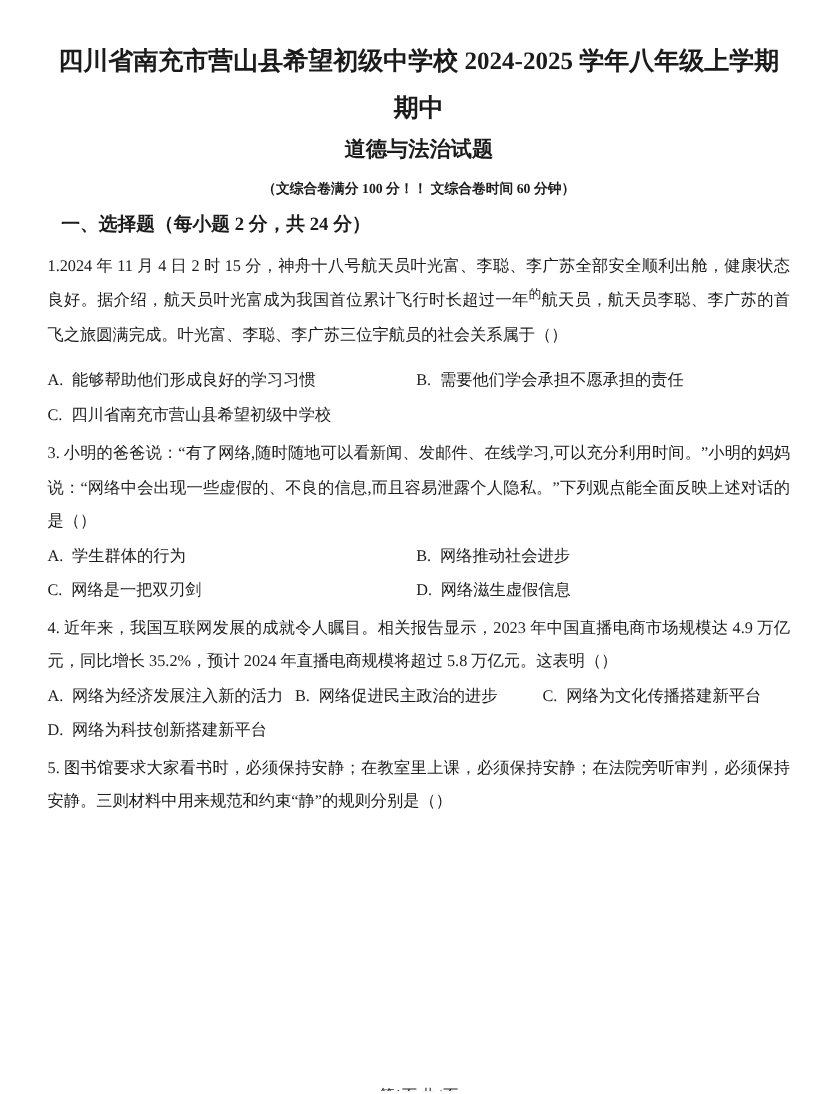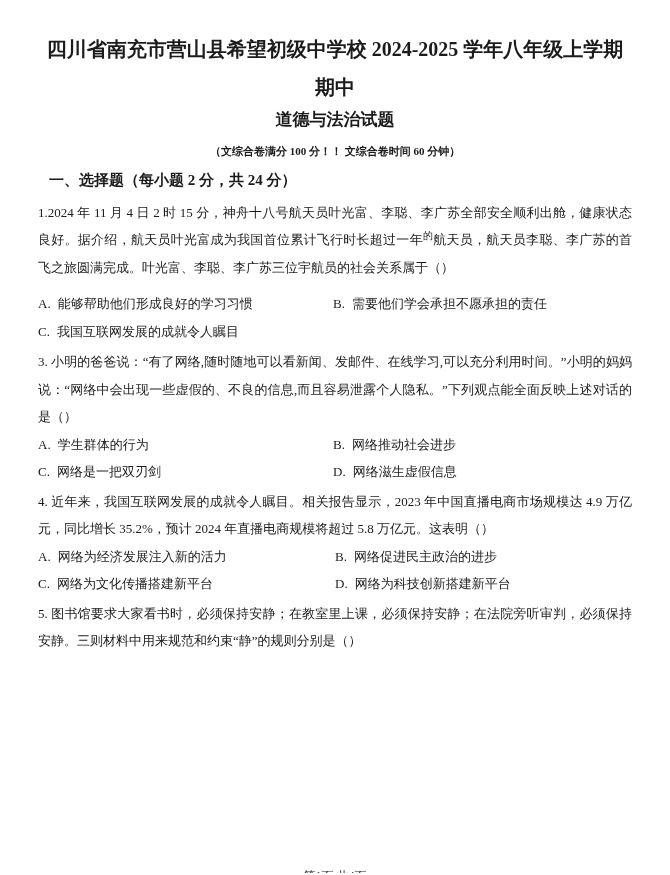--- a/index.html
+++ b/index.html
@@ -64,21 +64,21 @@
     font-size: 10px;
     line-height: 0;
     vertical-align: super;
   }
   .options {
     display: grid;
     grid-template-columns: 295px 1fr;
     margin: 0;
   }
   .options.single-col {
-    grid-template-columns: 1fr 1fr;
+    grid-template-columns: 1fr 1fr 1fr;
   }
   .opt {
     font-size: 13px;
     line-height: 27.5px;
     white-space: nowrap;
   }
   .opt-label {
     margin-right: 7px;
   }
   .footer-cut {
@@ -108,21 +108,21 @@
   <div class="section-heading">一、选择题（每小题 2 分，共 24 分）</div>
 
   <div class="question q1">
     <p class="stem"><span>1.2024 年 11 月 4 日 2 时 15 分，神舟十八号航天员叶光富、李聪、李广苏全部安全顺利出舱，健康状态良好。据介绍，航天员叶光富成为我国首位累计飞行时长超过一年</span><sup>的</sup><span>航天员，航天员李聪、李广苏的首飞之旅圆满完成。叶光富、李聪、李广苏三位宇航员的社会关系属于（）</span></p>
   </div>
 
   <div class="question q2">
     <div class="options">
       <div class="opt"><span class="opt-label">A.</span><span>能够帮助他们形成良好的学习习惯</span></div>
       <div class="opt"><span class="opt-label">B.</span><span>需要他们学会承担不愿承担的责任</span></div>
-      <div class="opt"><span class="opt-label">C.</span><span>我国互联网发展的成就令人瞩目</span></div>
+      <div class="opt"><span class="opt-label">C.</span><span>四川省南充市营山县希望初级中学校</span></div>
     </div>
   </div>
 
   <div class="question q3">
     <p class="stem">3. 小明的爸爸说：“有了网络,随时随地可以看新闻、发邮件、在线学习,可以充分利用时间。”小明的妈妈说：“网络中会出现一些虚假的、不良的信息,而且容易泄露个人隐私。”下列观点能全面反映上述对话的是（）</p>
     <div class="options">
       <div class="opt"><span class="opt-label">A.</span><span>学生群体的行为</span></div>
       <div class="opt"><span class="opt-label">B.</span><span>网络推动社会进步</span></div>
       <div class="opt"><span class="opt-label">C.</span><span>网络是一把双刃剑</span></div>
       <div class="opt"><span class="opt-label">D.</span><span>网络滋生虚假信息</span></div>

